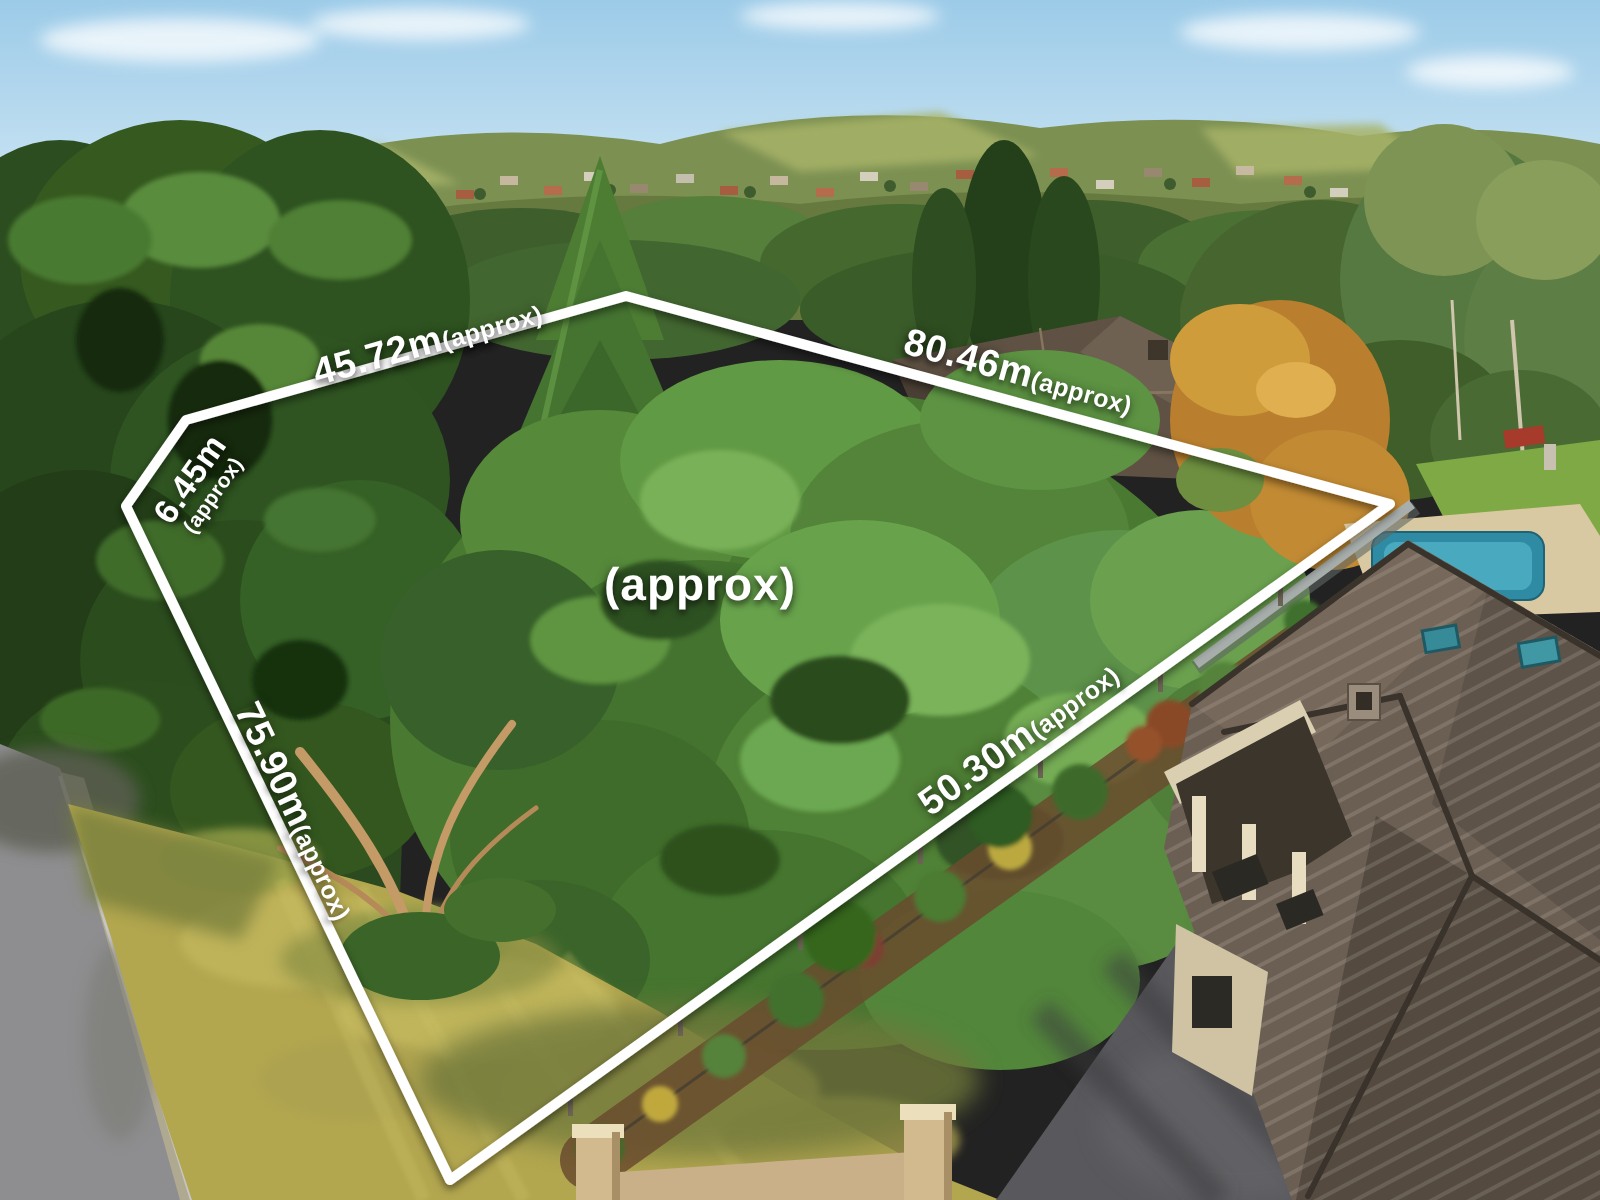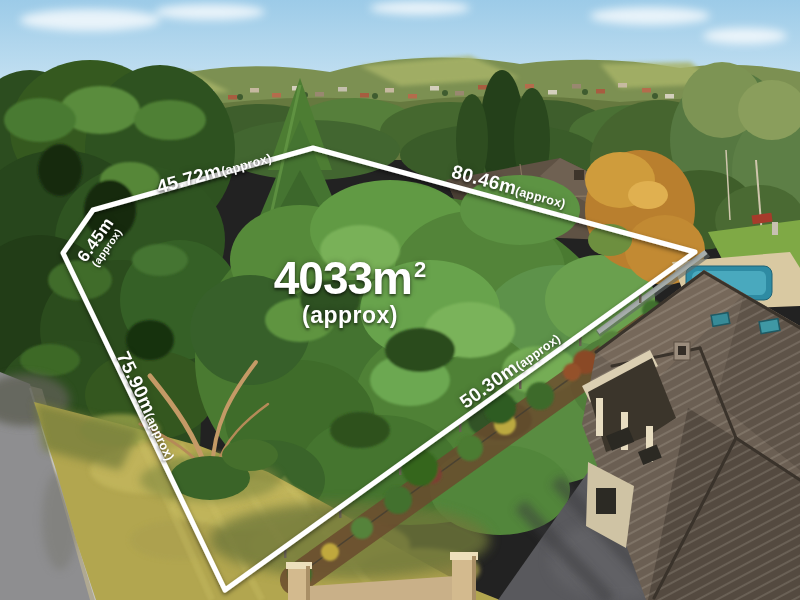--- a/index.html
+++ b/index.html
@@ -391,16 +391,15 @@
 
 <div class="label m8046"><span class="mv">80.46m</span><span class="ma">(approx)</span></div>
 
 <div class="label m645"><span class="mv">6.45m</span><span class="ma">(approx)</span></div>
 
 <div class="label m7590"><span class="mv">75.90m</span><span class="ma">(approx)</span></div>
 
 <div class="label m5030"><span class="mv">50.30m</span><span class="ma">(approx)</span></div>
 
 <div class="label area">
-  <span><span class="av">4033m</span><span class="sup">2</span></span>
   <span class="aa">(approx)</span>
 </div>
 </div>
 
 </body></html>

